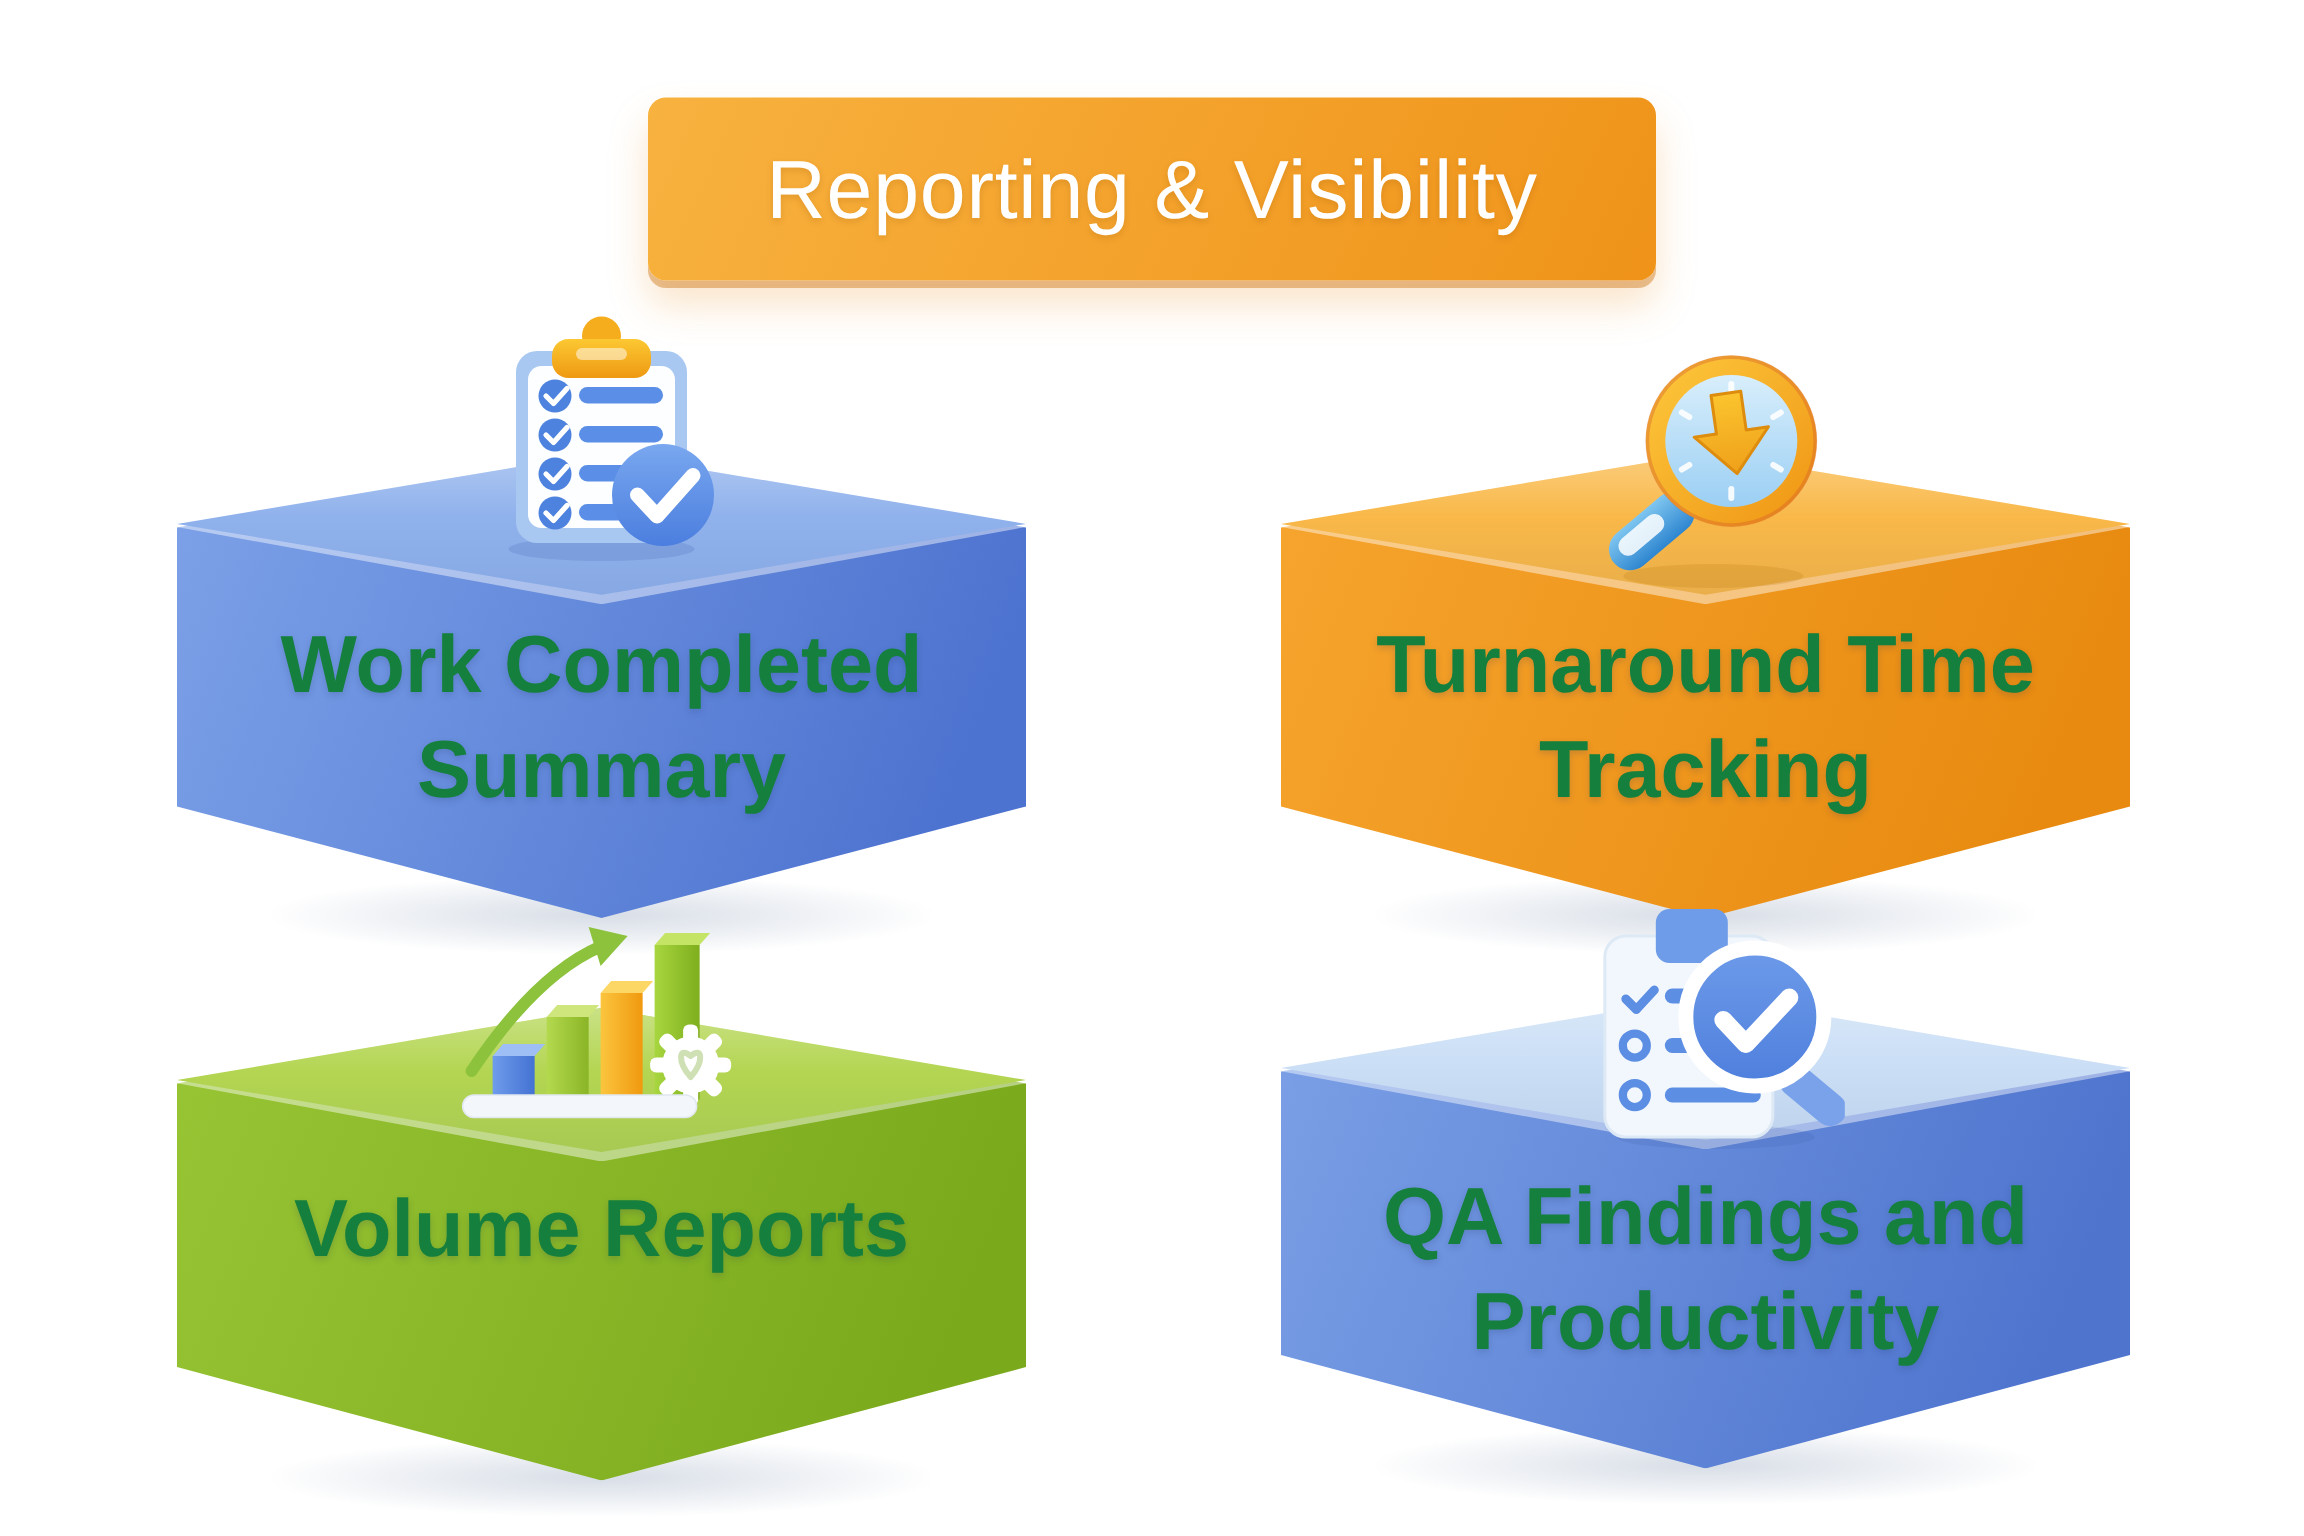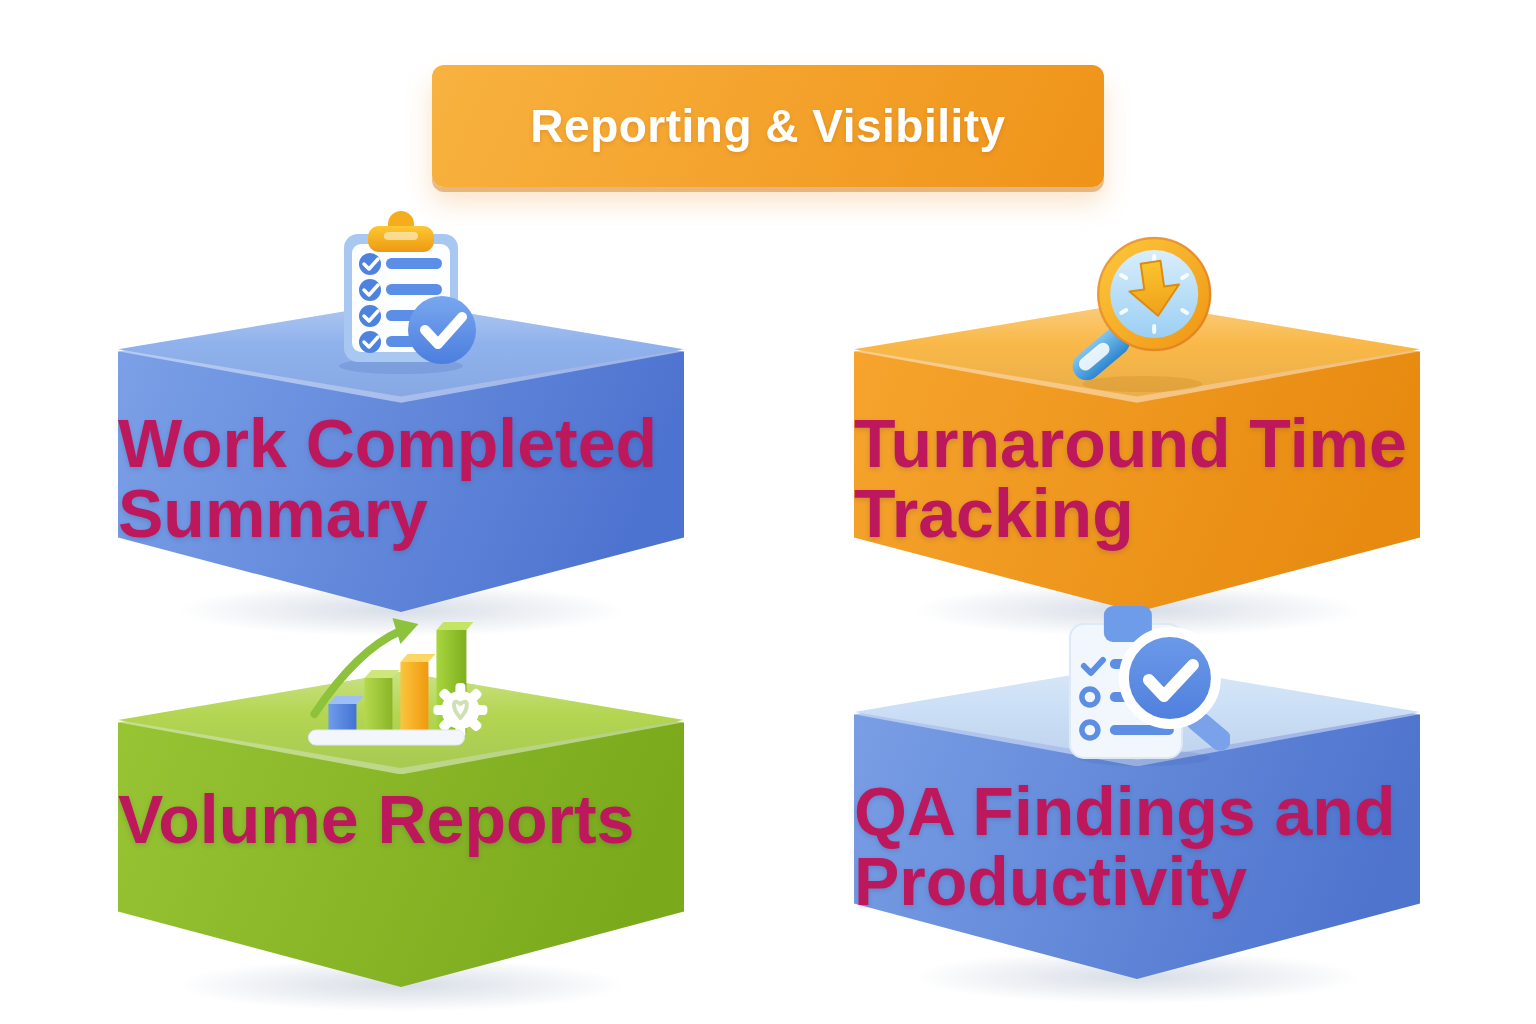--- a/index.html
+++ b/index.html
@@ -9,21 +9,21 @@
   }
   
   .banner{
     position:absolute;left:432px;top:65px;width:672px;height:122px;
     border-radius:12px;
     background:linear-gradient(115deg,var(--bfrom,#f8b23f) 0%,var(--bto,#ef9319) 100%);
     box-shadow:0 5px 0 rgba(206,120,24,.45),0 16px 26px rgba(238,158,60,.28);
     display:flex;align-items:center;justify-content:center;
   }
   .banner-label{
-    color:#ffffff;font-size:46px;font-weight:700;letter-spacing:.5px;
+    color:#ffffff;font-size:55px;font-weight:400;letter-spacing:.5px;
     text-shadow:0 2px 4px rgba(150,80,0,.22);
   }
   
   .card{position:absolute;width:566px;}
   .card-tl{left:118px;top:302px;height:310px;}
   .card-tr{left:854px;top:302px;height:310px;}
   .card-bl{left:118px;top:672px;height:315px;}
   .card-br{left:854px;top:664px;height:315px;}
 
   .ground-shadow{
@@ -45,22 +45,22 @@
   .box-top{
     position:absolute;left:0;top:0;width:100%;height:30.5%;
     clip-path:polygon(50% 0%,100% 50%,50% 100%,0% 50%);
     background:var(--top);
   }
   .box-top::after{
     content:"";position:absolute;inset:0;
     background:linear-gradient(to bottom,rgba(255,255,255,.30) 0%,rgba(255,255,255,0) 45%,rgba(25,50,110,.07) 100%);
   }
   .box-label{
-    position:absolute;left:0;width:100%;text-align:left;
-    color:#be185d;font-size:68px;font-weight:700;line-height:70px;
+    position:absolute;left:0;width:100%;text-align:center;
+    color:#15803d;font-size:54px;font-weight:700;line-height:70px;
     text-shadow:0 2px 5px rgba(25,45,95,.18);
   }
   .card-tl .box-label,.card-tr .box-label{top:106px;}
   .card-bl .box-label,.card-br .box-label{top:112px;}
   
   .icon{position:absolute;left:50%;}
   .icon-clipboard{transform:translateX(-50%);top:-94px;}
   .icon-magnifier{transform:translateX(-48%);top:-80px;}
   .icon-barchart{transform:translateX(-53%);top:-62px;}
   .icon-clipmag{transform:translateX(-46%);top:-60px;}

